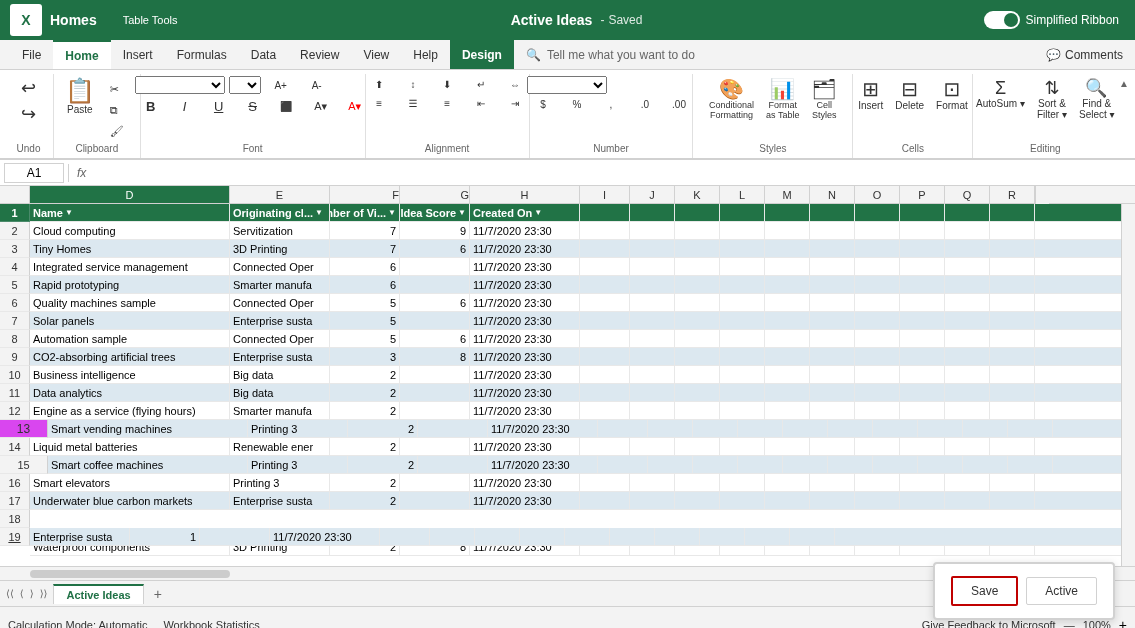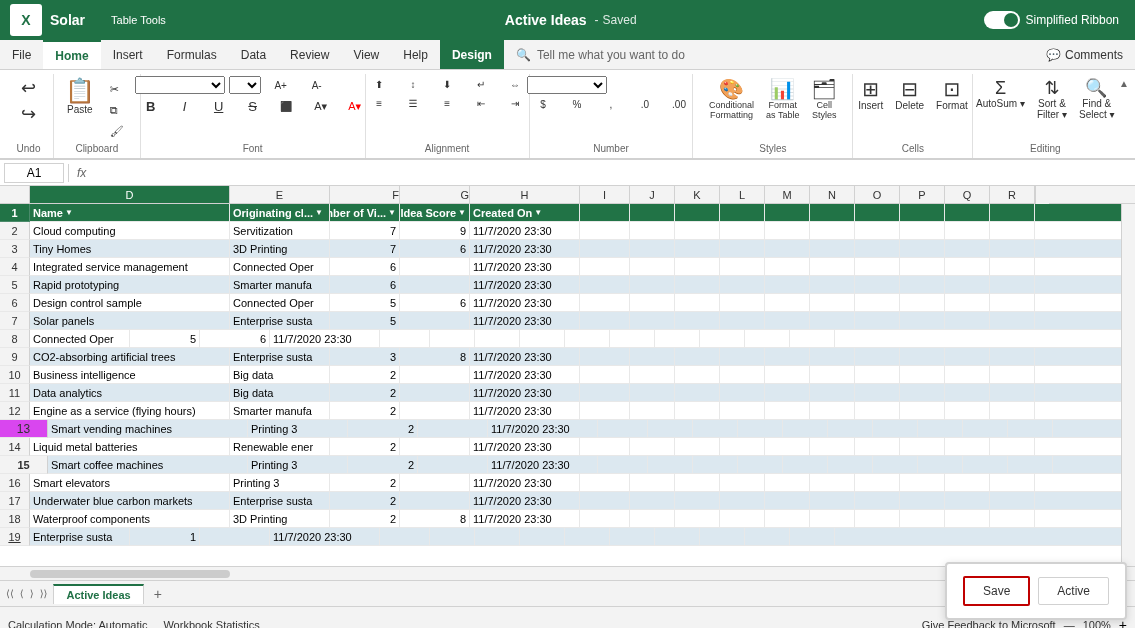--- a/index.html
+++ b/index.html
@@ -16,20 +16,21 @@
     .title-bar-center { flex: 1; display: flex; align-items: center; justify-content: center; }
     .title-bar-right { flex: 0 0 auto; display: flex; align-items: center; padding: 0 16px; gap: 8px; }
     .simplified-ribbon-toggle { display: flex; align-items: center; gap: 6px; }
     .toggle-switch { width: 36px; height: 18px; background: #fff; border-radius: 9px; position: relative; cursor: pointer; }
     .toggle-knob { width: 14px; height: 14px; background: #1f7145; border-radius: 50%; position: absolute; right: 2px; top: 2px; }
 
     
     .ribbon-tabs {
       display: flex; align-items: stretch; height: 30px;
       background: #f3f3f3; border-bottom: 1px solid #d1d1d1;
+      padding-left: 10px;
     }
     .ribbon-tab {
       padding: 6px 12px; font-size: 12px; cursor: pointer; border: none; background: transparent;
       color: #333; display: flex; align-items: center;
     }
     .ribbon-tab.active { background: #fff; color: #1f7145; font-weight: 600; border-top: 2px solid #1f7145; }
     .ribbon-tab.design { background: #1f7145; color: #fff; font-weight: 600; }
     .tell-me { flex: 1; display: flex; align-items: center; padding: 0 12px; color: #666; font-size: 12px; gap: 6px; }
     .comments-btn { display: flex; align-items: center; gap: 4px; padding: 0 12px; color: #333; cursor: pointer; font-size: 12px; }
 
@@ -158,21 +159,21 @@
     .grid-inner { flex: 1; display: flex; flex-direction: column; overflow: hidden; }
   </style>
 </head>
 <body>
 
 <div class="title-bar">
   <div class="title-bar-left">
     <div class="excel-logo">
       <span>X</span>
     </div>
-    <span style="font-size:14px; font-weight:600;">Solar</span>
+    <span style="font-size:14px; font-weight:600;">Homes</span>
   </div>
   <div style="background:#1f7145; color:#fff; font-size:11px; padding: 4px 8px; margin-left:8px;">Table Tools</div>
   <div class="title-bar-center">
     <span style="font-size:14px; font-weight:600; margin-right:8px;">Active Ideas</span>
     <span style="font-size:12px; opacity:0.85;">-</span>
     <span style="font-size:12px; opacity:0.85; margin-left:4px;">Saved</span>
   </div>
   <div class="title-bar-right">
     <div class="simplified-ribbon-toggle">
       <div class="toggle-switch">
@@ -501,21 +502,21 @@
               <div class="cell col-n"></div>
               <div class="cell col-o"></div>
               <div class="cell col-p"></div>
               <div class="cell col-q"></div>
               <div class="cell col-r"></div>
             </div>
           </div>
           <div style="display: flex; height: 18px;">
             <div style="width: 30px; min-width: 30px; background: rgb(243, 243, 243); border-right: 1px solid rgb(209, 209, 209); border-bottom: 1px solid rgb(232, 232, 232); display: flex; align-items: center; justify-content: center; font-size: 11px; color: rgb(51, 51, 51);">6</div>
             <div style="display: flex; flex: 1 1 0%; background: rgb(255, 255, 255); border-bottom: 1px solid rgb(232, 232, 232); height: 18px;">
-              <div class="cell col-d">Design control sample</div>
+              <div class="cell col-d">Quality machines sample</div>
               <div class="cell col-e">Connected Oper</div>
               <div class="cell col-f" style="justify-content: flex-end;">5</div>
               <div class="cell col-g" style="justify-content: flex-end;">6</div>
               <div class="cell col-h">11/7/2020 23:30</div>
               <div class="cell col-i"></div>
               <div class="cell col-j"></div>
               <div class="cell col-k"></div>
               <div class="cell col-l"></div>
               <div class="cell col-m"></div>
               <div class="cell col-n"></div>
@@ -541,20 +542,21 @@
               <div class="cell col-n"></div>
               <div class="cell col-o"></div>
               <div class="cell col-p"></div>
               <div class="cell col-q"></div>
               <div class="cell col-r"></div>
             </div>
           </div>
           <div style="display: flex; height: 18px;">
             <div style="width: 30px; min-width: 30px; background: rgb(243, 243, 243); border-right: 1px solid rgb(209, 209, 209); border-bottom: 1px solid rgb(232, 232, 232); display: flex; align-items: center; justify-content: center; font-size: 11px; color: rgb(51, 51, 51);">8</div>
             <div style="display: flex; flex: 1 1 0%; background: rgb(255, 255, 255); border-bottom: 1px solid rgb(232, 232, 232); height: 18px;">
+              <div class="cell col-d">Automation sample</div>
               <div class="cell col-e">Connected Oper</div>
               <div class="cell col-f" style="justify-content: flex-end;">5</div>
               <div class="cell col-g" style="justify-content: flex-end;">6</div>
               <div class="cell col-h">11/7/2020 23:30</div>
               <div class="cell col-i"></div>
               <div class="cell col-j"></div>
               <div class="cell col-k"></div>
               <div class="cell col-l"></div>
               <div class="cell col-m"></div>
               <div class="cell col-n"></div>
@@ -678,21 +680,21 @@
               <div class="cell col-l"></div>
               <div class="cell col-m"></div>
               <div class="cell col-n"></div>
               <div class="cell col-o"></div>
               <div class="cell col-p"></div>
               <div class="cell col-q"></div>
               <div class="cell col-r"></div>
             </div>
           </div>
           <div style="display: flex; height: 18px;">
-            <div style="width: 48px; min-width: 30px; background: rgb(243, 243, 243); border-right: 1px solid rgb(209, 209, 209); border-bottom: 1px solid rgb(232, 232, 232); display: flex; align-items: center; justify-content: center; font-size: 11px; color: rgb(51, 51, 51); font-weight: bold;">15</div>
+            <div style="width: 48px; min-width: 30px; background: rgb(243, 243, 243); border-right: 1px solid rgb(209, 209, 209); border-bottom: 1px solid rgb(232, 232, 232); display: flex; align-items: center; justify-content: center; font-size: 11px; color: rgb(51, 51, 51);">15</div>
             <div style="display: flex; flex: 1 1 0%; background: rgb(220, 232, 240); border-bottom: 1px solid rgb(232, 232, 232); height: 18px;">
               <div class="cell col-d">Smart coffee machines</div>
               <div class="cell col-e">Printing 3</div>
               <div class="cell col-f" style="justify-content: flex-end;">2</div>
               <div class="cell col-g" style="justify-content: flex-end;"></div>
               <div class="cell col-h">11/7/2020 23:30</div>
               <div class="cell col-i"></div>
               <div class="cell col-j"></div>
               <div class="cell col-k"></div>
               <div class="cell col-l"></div>
@@ -739,21 +741,21 @@
               <div class="cell col-m"></div>
               <div class="cell col-n"></div>
               <div class="cell col-o"></div>
               <div class="cell col-p"></div>
               <div class="cell col-q"></div>
               <div class="cell col-r"></div>
             </div>
           </div>
           <div style="display: flex; height: 18px;">
             <div style="width: 30px; min-width: 30px; background: rgb(243, 243, 243); border-right: 1px solid rgb(209, 209, 209); border-bottom: 1px solid rgb(232, 232, 232); display: flex; align-items: center; justify-content: center; font-size: 11px; color: rgb(51, 51, 51);">18</div>
-            <div style="display: flex; flex: 1 1 0%; background: rgb(255, 255, 255); border-bottom: 1px solid rgb(232, 232, 232); height: 18px;">
+            <div style="display: flex; flex: 1 1 0%; background: rgb(255, 255, 255); border-bottom: 1px solid rgb(232, 232, 232); height: 18px; margin-top: 28px;">
               <div class="cell col-d">Waterproof components</div>
               <div class="cell col-e">3D Printing</div>
               <div class="cell col-f" style="justify-content: flex-end;">2</div>
               <div class="cell col-g" style="justify-content: flex-end;">8</div>
               <div class="cell col-h">11/7/2020 23:30</div>
               <div class="cell col-i"></div>
               <div class="cell col-j"></div>
               <div class="cell col-k"></div>
               <div class="cell col-l"></div>
               <div class="cell col-m"></div>
@@ -812,18 +814,18 @@
     <span style="cursor:pointer; text-decoration:underline;">Workbook Statistics</span>
   </div>
   <div class="status-right">
     <span style="cursor:pointer;">Give Feedback to Microsoft</span>
     <span>—</span>
     <span>100%</span>
     <button style="border:none;background:none;cursor:pointer;font-size:14px;">+</button>
   </div>
 </div>
 
-<div class="dialog-overlay" style="position:fixed;bottom:0;right:0;padding:8px;">
+<div class="dialog-overlay" style="position:fixed;bottom:0;right:12px;padding:8px;">
   <div class="dialog-box">
     <button class="save-button">Save</button>
     <button class="return-button">Active</button>
   </div>
 </div>
 
 </body></html>

